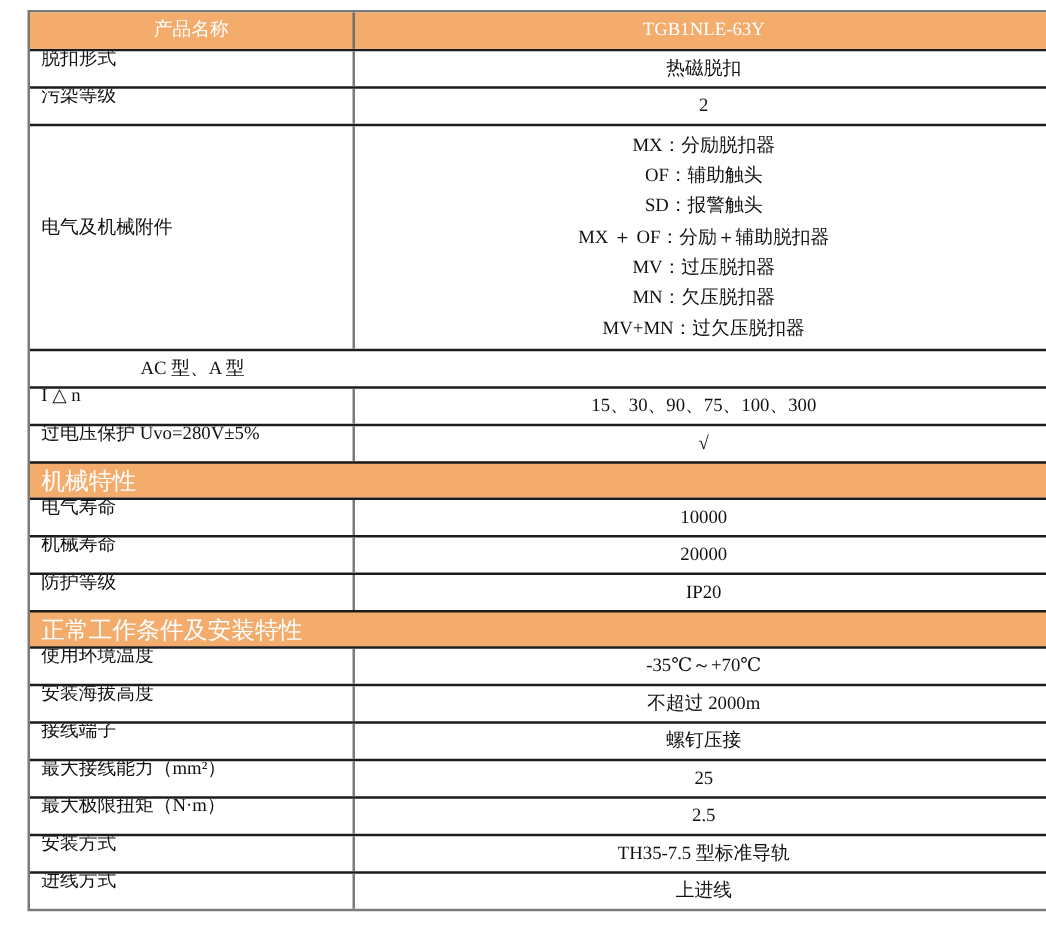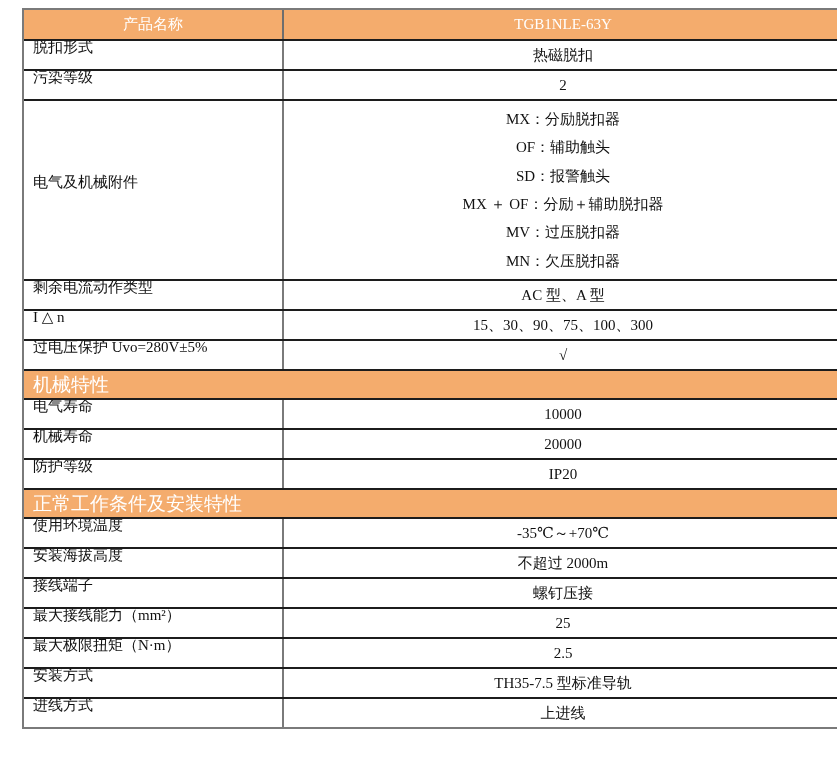--- a/index.html
+++ b/index.html
@@ -105,25 +105,25 @@
 
     <div class="row hmulti">
       <div class="cell label-cell">电气及机械附件</div>
       <div class="cell value-cell multi-cell">
         <span class="multi-line">MX：分励脱扣器</span>
         <span class="multi-line">OF：辅助触头</span>
         <span class="multi-line">SD：报警触头</span>
         <span class="multi-line">MX ＋ OF：分励＋辅助脱扣器</span>
         <span class="multi-line">MV：过压脱扣器</span>
         <span class="multi-line">MN：欠压脱扣器</span>
+        <span class="multi-line">MV+MN：过欠压脱扣器</span>
       </div>
     </div>
 
     <div class="row h30">
-      <div class="cell label-cell">剩余电流动作类型</div>
       <div class="cell value-cell">AC 型、A 型</div>
     </div>
 
     <div class="row h30">
       <div class="cell label-cell label-split">
         <span>I △ n</span>
       </div>
       <div class="cell value-cell">15、30、90、75、100、300</div>
     </div>
 

